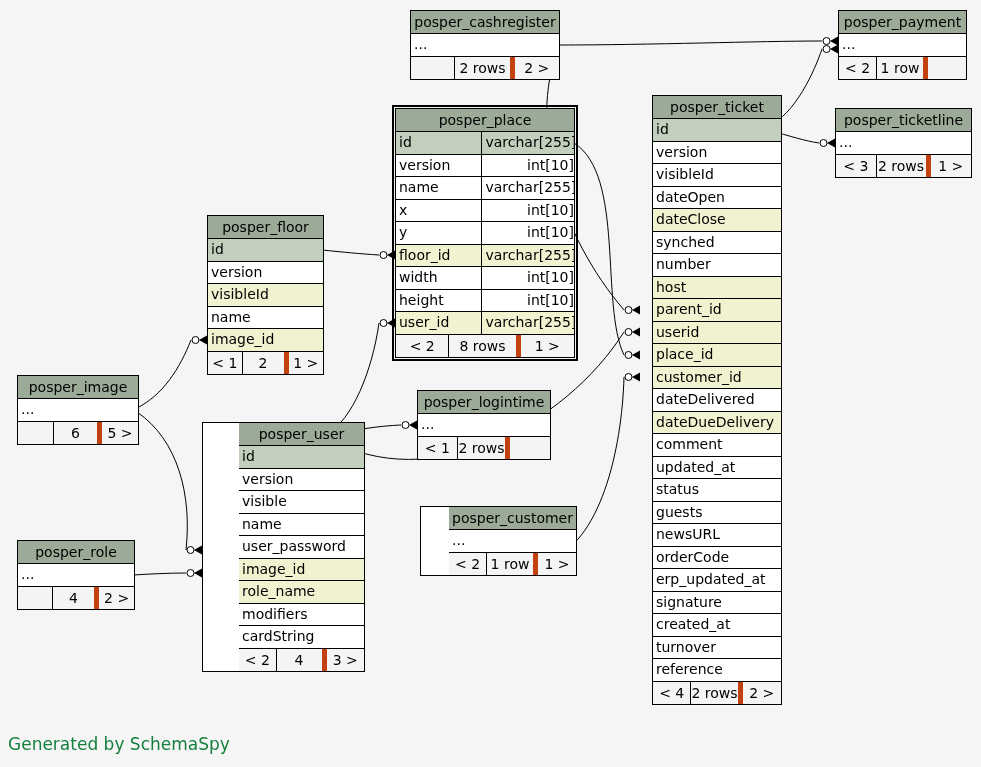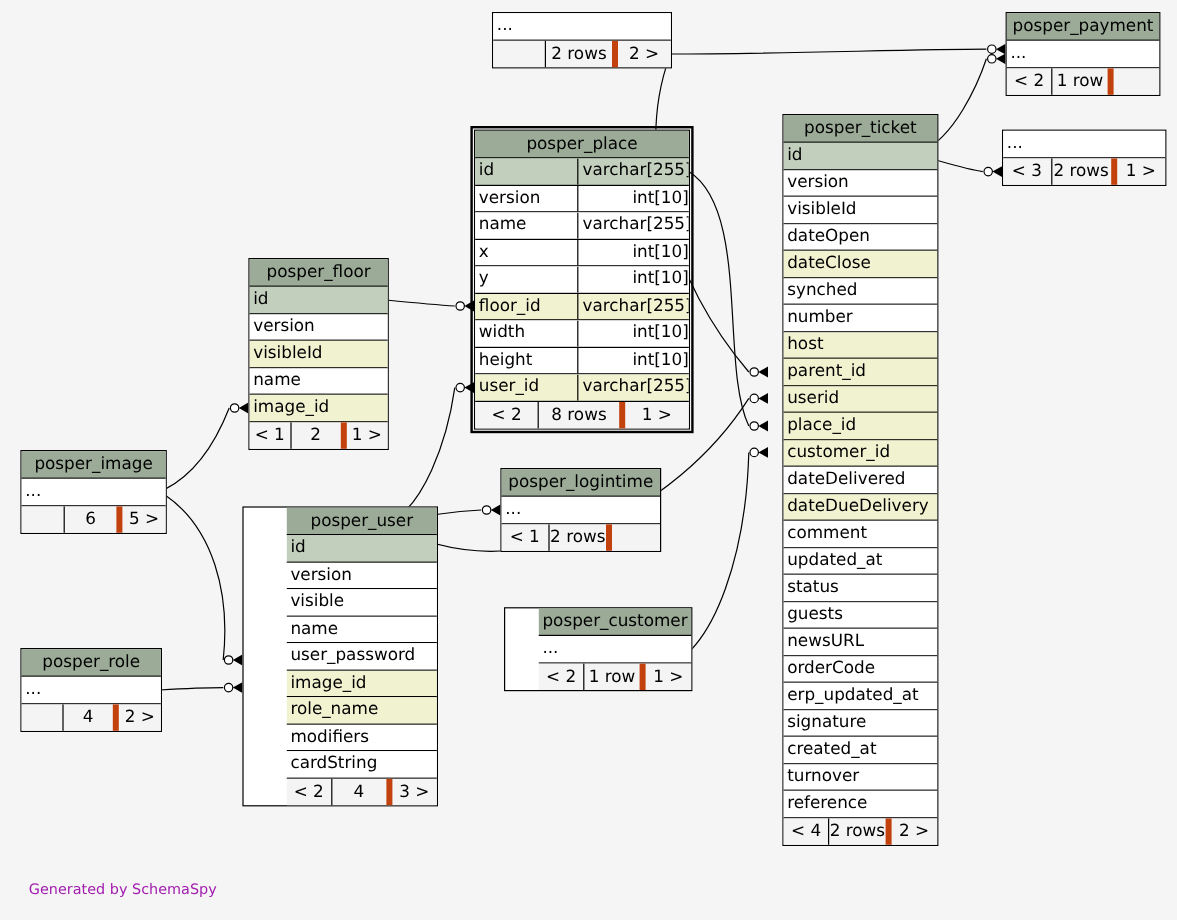--- a/index.html
+++ b/index.html
@@ -17,21 +17,21 @@
        white-space:nowrap;overflow:hidden;}
   .col.pk{background:var(--c-pk);}
   .col.fk{background:var(--c-fk);}
   .cn{flex:1;padding-left:3px;overflow:hidden;}
   .ct{width:52%;border-left:1px solid #000;padding-left:3px;box-sizing:border-box;overflow:hidden;text-align:right;}
   .ftr{display:flex;height:22px;line-height:22px;background:var(--c-footer);}
   .fc{box-sizing:border-box;overflow:hidden;}
   .fc0{width:30%;text-align:center;border-right:1px solid #000;}
   .fc1{width:40%;text-align:center;border-right:5px solid #c2410c;}
   .fc2{width:30%;text-align:center;}
-  #gen-note{position:absolute;left:24px;top:734px;font-size:12px;color:#a21caf;z-index:1;}
+  #gen-note{position:absolute;left:8px;top:734px;font-size:17px;color:#15803d;z-index:1;}
 </style>
 </head>
 <body style="background: rgb(245, 245, 245);">
 
 <div id="canvas" style="width: 981px; height: 767px;">
   <svg id="rel-svg" width="981" height="767">
       <path d="M558,45 C650,45 760,41 822,41" fill="none" stroke="#000000" stroke-width="1"></path>
       <polygon points="838,36.5 838,45.5 830,41" fill="#000000"></polygon>
       <circle cx="826.5" cy="41" r="3.5" fill="#ffffff" stroke="#000000"></circle>
       <path d="M768,126 C795,115 815,70 822,49" fill="none" stroke="#000000" stroke-width="1"></path>
@@ -66,20 +66,21 @@
       <circle cx="195.5" cy="340" r="3.5" fill="#ffffff" stroke="#000000"></circle>
       <path d="M137,412 C178,440 192,495 186,550" fill="none" stroke="#000000" stroke-width="1"></path>
       <polygon points="202,545.5 202,554.5 194,550" fill="#000000"></polygon>
       <circle cx="190.5" cy="550" r="3.5" fill="#ffffff" stroke="#000000"></circle>
       <path d="M133,575 C150,574 168,573 186,573" fill="none" stroke="#000000" stroke-width="1"></path>
       <polygon points="202,568.5 202,577.5 194,573" fill="#000000"></polygon>
       <circle cx="190.5" cy="573" r="3.5" fill="#ffffff" stroke="#000000"></circle>
     </svg>
   <div id="tables">
       <div class="tbl" style="left: 410px; top: 10px; width: 148px;">
+        <div class="hdr">posper_cashregister</div>
         <div class="col">
           <div class="cn">...</div>
         </div>
         <div class="ftr">
           <div class="fc fc0"></div>
           <div class="fc fc1">2 rows</div>
           <div class="fc fc2">2 &gt;</div>
         </div>
       </div>
       <div class="tbl" style="left: 838px; top: 10px; width: 127px;">
@@ -87,20 +88,21 @@
         <div class="col">
           <div class="cn">...</div>
         </div>
         <div class="ftr">
           <div class="fc fc0">&lt; 2</div>
           <div class="fc fc1">1 row</div>
           <div class="fc fc2"></div>
         </div>
       </div>
       <div class="tbl" style="left: 835px; top: 108px; width: 135px;">
+        <div class="hdr">posper_ticketline</div>
         <div class="col">
           <div class="cn">...</div>
         </div>
         <div class="ftr">
           <div class="fc fc0">&lt; 3</div>
           <div class="fc fc1">2 rows</div>
           <div class="fc fc2">1 &gt;</div>
         </div>
       </div>
       <div class="tbl" style="left: 640px; top: 95px; width: 128px; margin-left: 12px;">

